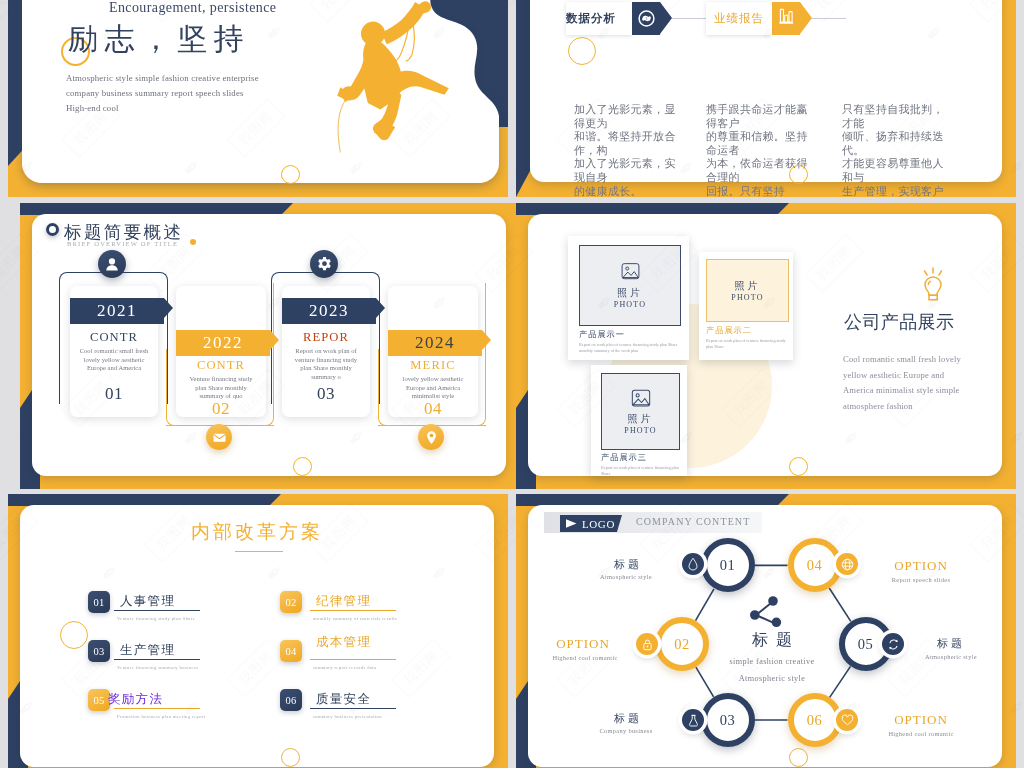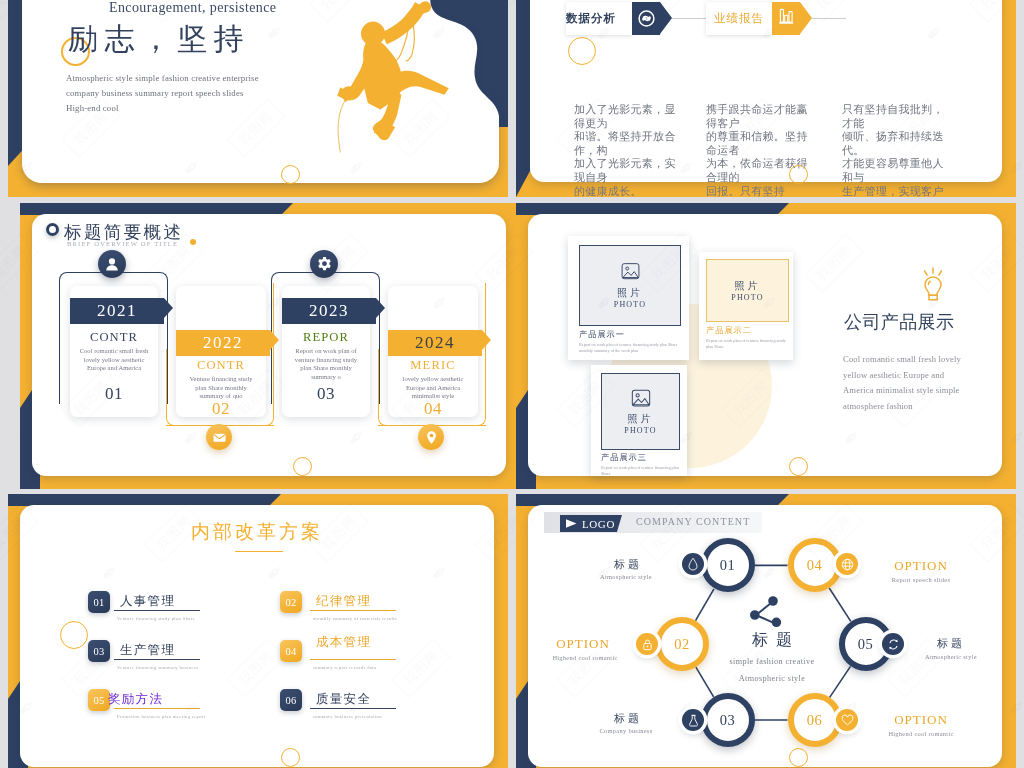--- a/index.html
+++ b/index.html
@@ -257,21 +257,21 @@
   <div class="s3-n serif" style="left:50px;top:181px;width:88px;color:#33425e;">01</div>
 
   <div class="s3-h serif" style="left:156px;top:155px;width:90px;color:#f0ae35;">CONTR</div>
   <div class="s3-b" style="left:160px;top:172px;width:82px;">
         <div>Venture financing study</div>
         <div>plan Share monthly</div>
         <div>summary of  quo</div>
       </div>
   <div class="s3-n serif" style="left:156px;top:196px;width:90px;color:#f0ae35;">02</div>
 
-  <div class="s3-h serif" style="left:262px;top:127px;width:88px;color:#4d7c0f;">REPOR</div>
+  <div class="s3-h serif" style="left:262px;top:127px;width:88px;color:#c2410c;">REPOR</div>
   <div class="s3-b" style="left:263px;top:144px;width:86px;">
         <div>Report on work plan of</div>
         <div>venture financing study</div>
         <div>plan Share monthly</div>
         <div>summary o</div>
       </div>
   <div class="s3-n serif" style="left:262px;top:181px;width:88px;color:#33425e;">03</div>
 
   <div class="s3-h serif" style="left:368px;top:155px;width:90px;color:#f0ae35;">MERIC</div>
   <div class="s3-b" style="left:372px;top:172px;width:82px;">

